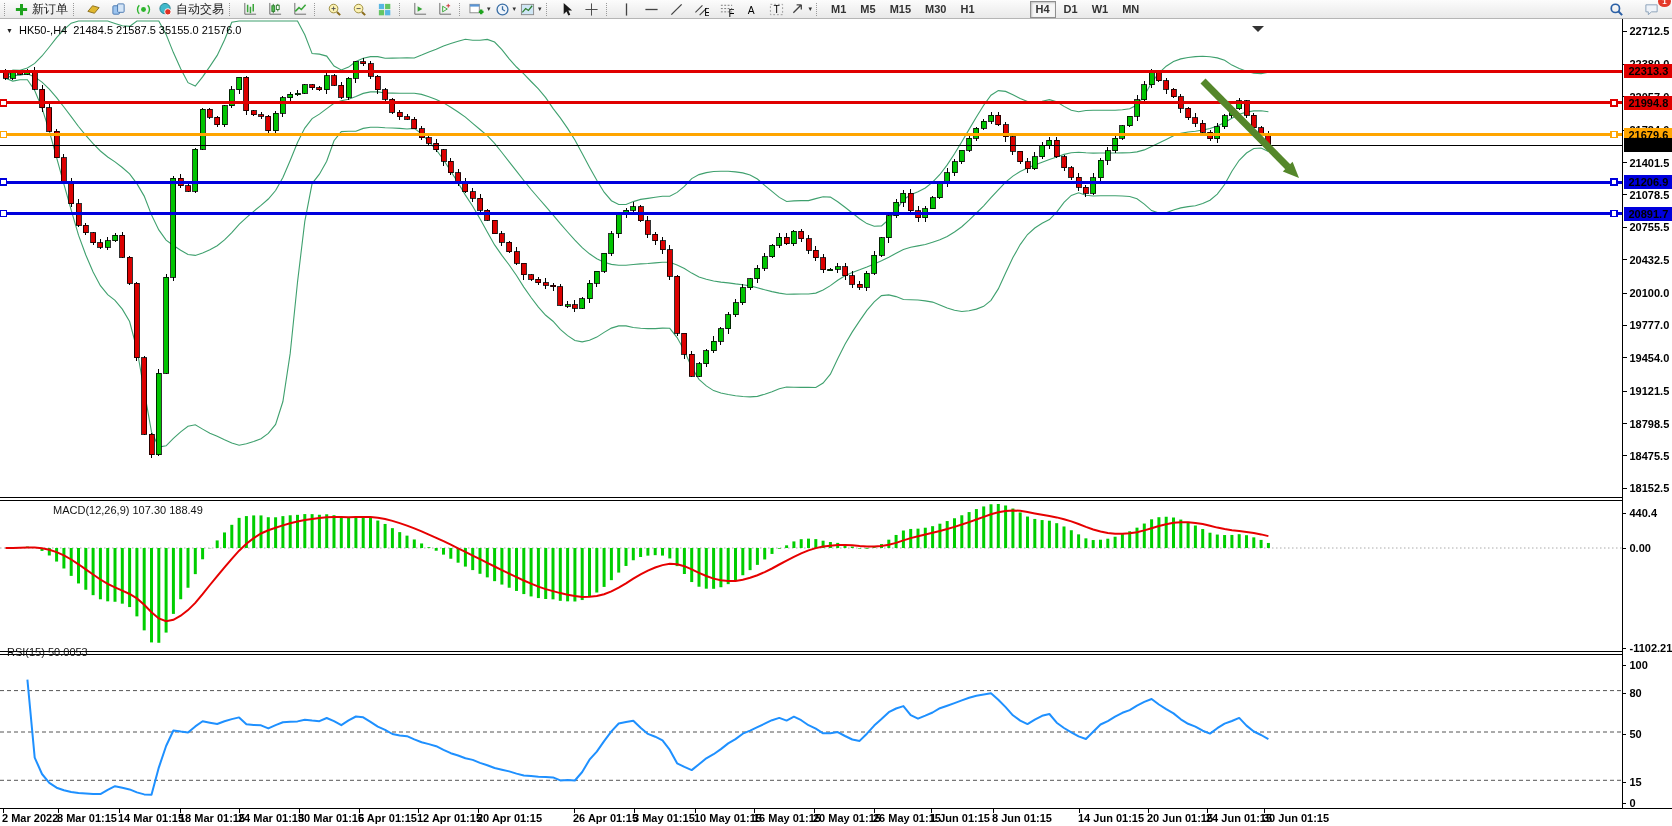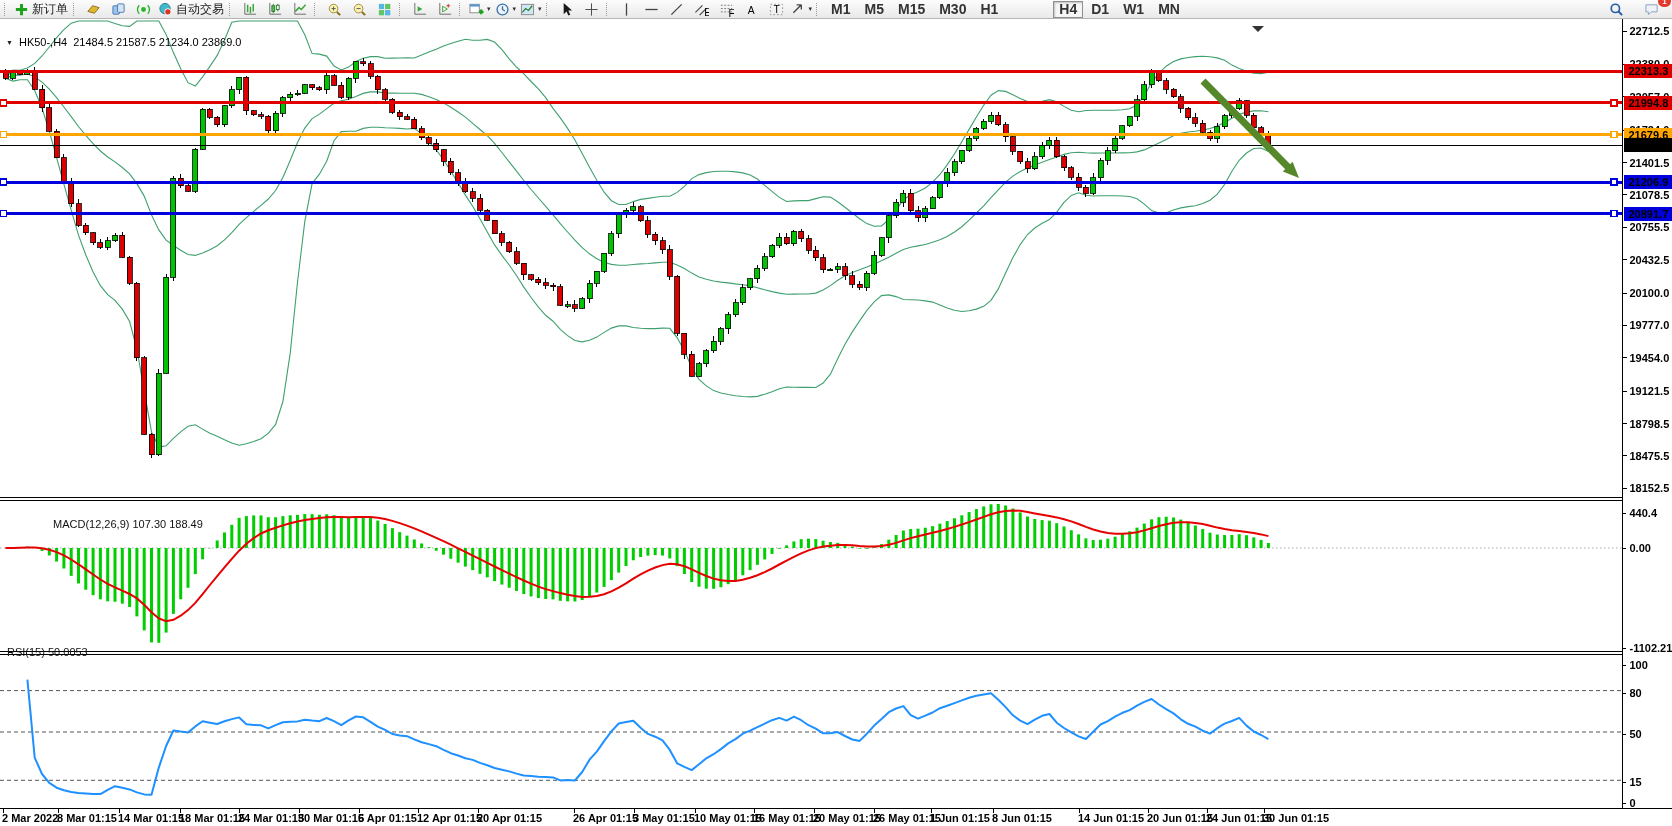--- a/index.html
+++ b/index.html
@@ -5,33 +5,33 @@
   html,body{margin:0;padding:0;background:#fff;}
   body{width:1672px;height:826px;overflow:hidden;font-family:"Liberation Sans",sans-serif;-webkit-font-smoothing:antialiased;}
   .window{width:1672px;height:826px;position:relative;background:#0f766e;}
   
   .toolbar{height:18px;display:flex;align-items:center;background:linear-gradient(#fcfcfc,#e9e9e9);border-bottom:1px solid #b5b5b5;padding-left:2px;white-space:nowrap;}
   .tgroup{display:flex;align-items:center;height:18px;}
   .grip{width:4px;height:13px;border-left:1px dotted #9a9a9a;margin:0 3px 0 2px;}
   .tbtn{height:17px;min-width:21px;display:flex;align-items:center;justify-content:center;padding:0 2px;gap:2px;cursor:default;}
   .tbtn .lbl{font-size:12px;color:#1a1a1a;padding:0 1px;}
   .caret{font-size:7px;color:#333;margin-left:1px;}
-  .tf{font-size:14px;font-weight:bold;color:#333;padding:0 5px;height:15px;line-height:15px;margin:0 1px;border:1px solid transparent;}
+  .tf{font-size:11px;font-weight:bold;color:#333;padding:0 5px;height:15px;line-height:15px;margin:0 1px;border:1px solid transparent;}
   .tf.active{background:#f6f6f6;border:1px solid #8f8f8f;box-shadow:inset 1px 1px 2px rgba(0,0,0,.22);margin-left:48px;}
   .tb-right{margin-left:auto;display:flex;align-items:center;gap:10px;margin-right:8px;}
   .chat-wrap{position:relative;display:flex;}
   .nbadge{position:absolute;top:-5px;right:-7px;background:#e4392a;color:#fff;border-radius:50%;min-width:11px;height:11px;font-size:8px;line-height:11px;text-align:center;font-weight:bold;padding:0 1px;}
   
   .chart-area{position:relative;width:1672px;height:808px;background:#fff;}
   #chart-svg{position:absolute;left:0;top:0;}
   svg text{font-family:"Liberation Sans",sans-serif;font-size:11px;fill:#000;}
-  .chart-title{position:absolute;top:5px;left:6px;font-size:11px;color:#000;display:flex;align-items:center;gap:6px;z-index:3;margin-top:12px;}
+  .chart-title{position:absolute;top:5px;left:6px;font-size:11px;color:#000;display:flex;align-items:center;gap:6px;z-index:3;}
   .chart-title .tri{font-size:7px;color:#222;}
   .ind-label{position:absolute;left:7px;font-size:11px;color:#111;z-index:3;}
-  #macd-label{top:499px;padding-left:46px;}
+  #macd-label{top:485px;padding-left:46px;}
   #rsi-label{top:627px;}
 </style>
 </head>
 <body>
 
 <div class="window">
   <div class="toolbar" id="toolbar">
       <div class="tgroup">
         <span class="grip"></span>
         <div class="tbtn">
@@ -910,21 +910,21 @@
         </g>
         <g>
           <line x1="1203" y1="62" x2="1288" y2="148" stroke="#55872B" stroke-width="7"></line>
           <polygon points="1299,159 1292.6,142.8 1282.8,152.6" fill="#55872B"></polygon>
           <polygon points="1252,7 1264,7 1258,13" fill="#333"></polygon>
         </g>
       </svg>
     <div class="chart-title">
       <span class="tri">▼</span>
       <span>HK50-,H4</span>
-      <span>21484.5 21587.5 21234.0 23869.0</span>
+      <span>21484.5 21587.5 35155.0 21576.0</span>
     </div>
     <div class="ind-label" id="macd-label">
       <span>MACD(12,26,9)</span>
       <span>107.30 188.49</span>
     </div>
     <div class="ind-label" id="rsi-label">
       <span>RSI(15)</span>
       <span>50.0053</span>
     </div>
   </div>

